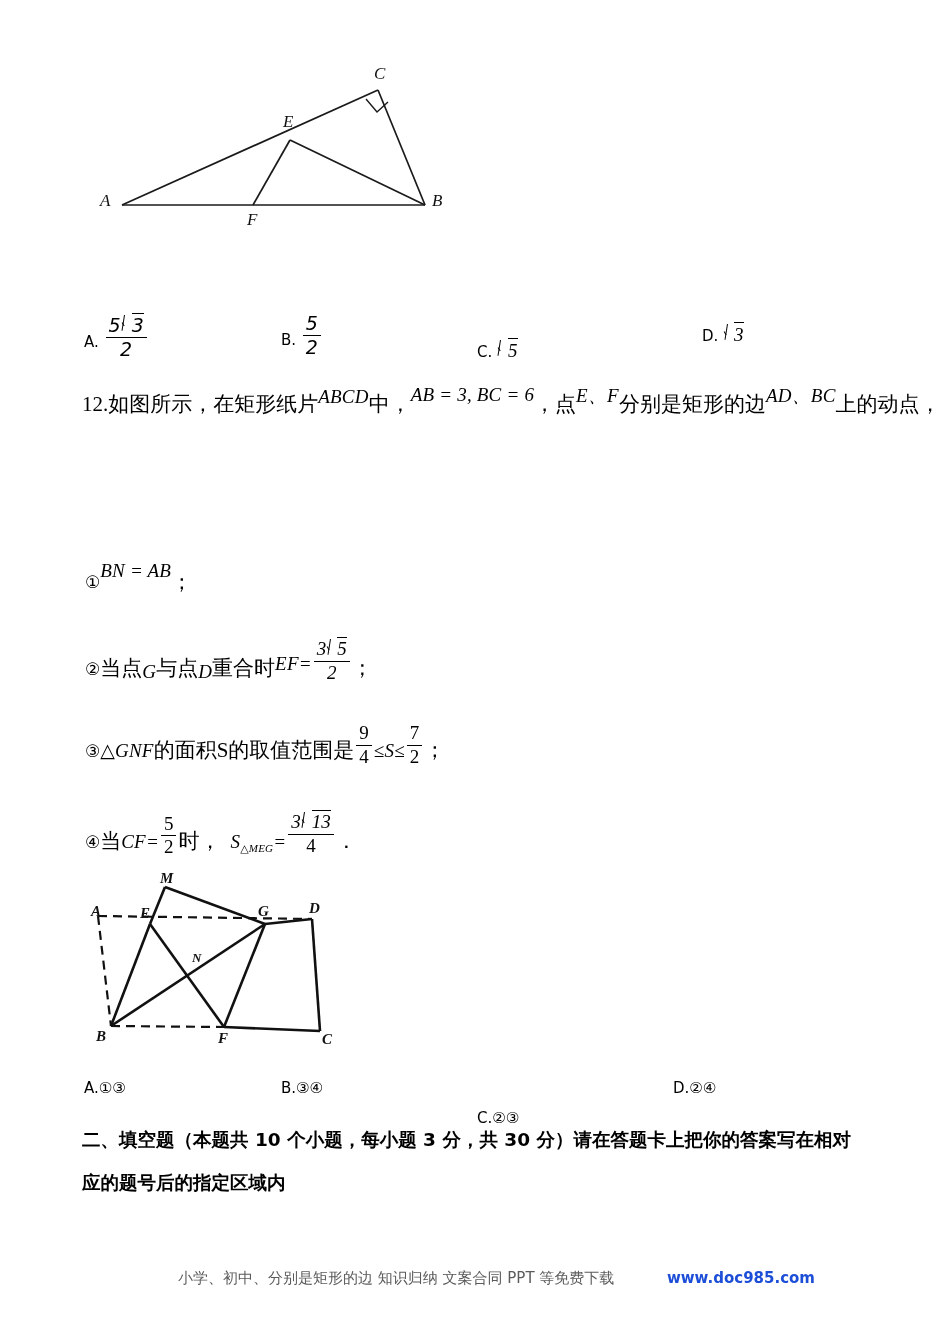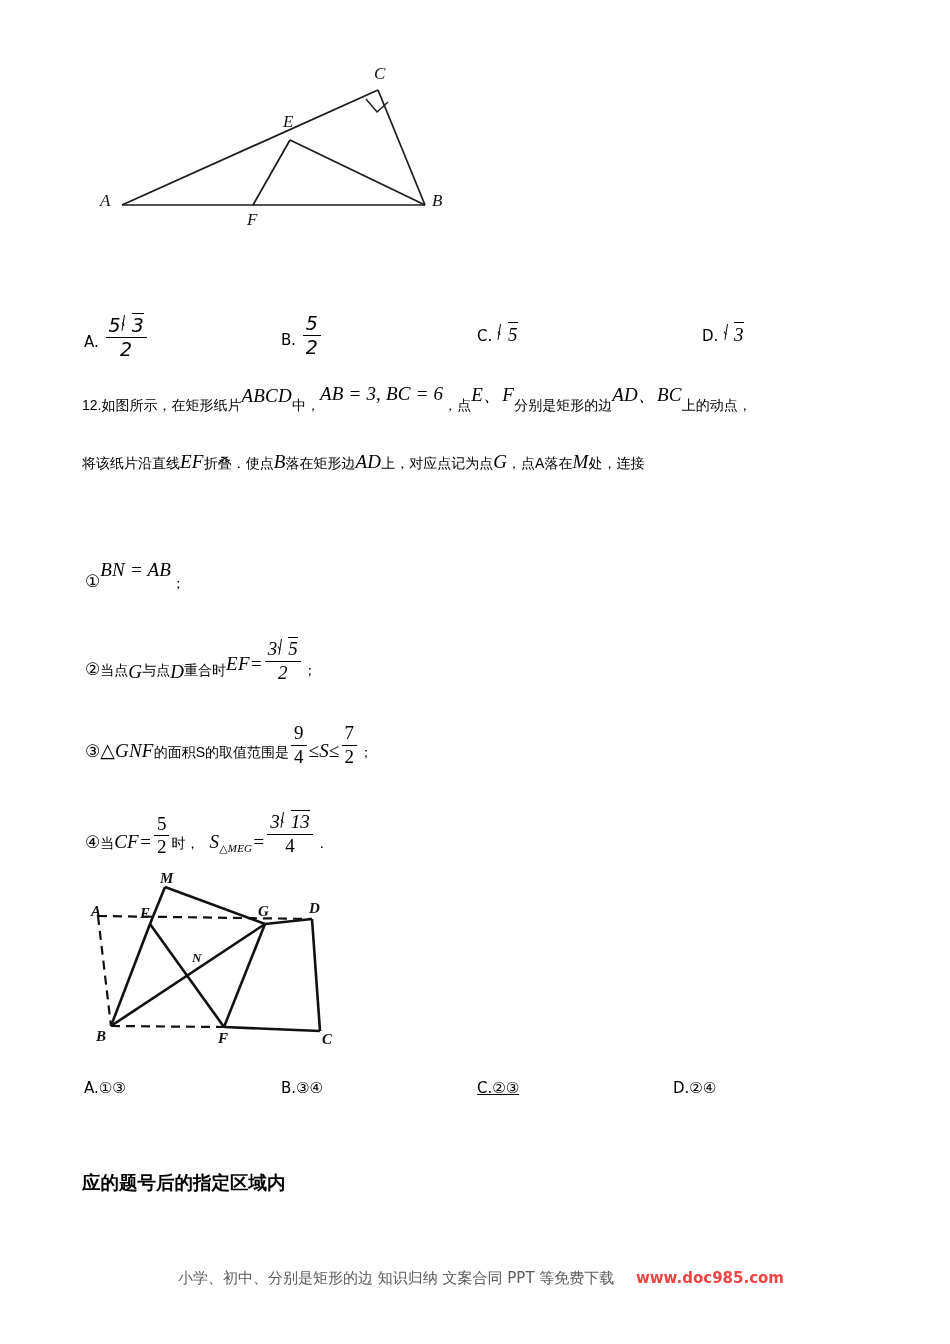--- a/index.html
+++ b/index.html
@@ -25,23 +25,23 @@
 
   
   .mi {            
     font-family: "Liberation Serif", "DejaVu Serif", serif;
     font-style: italic;
     font-size: 19px;
     letter-spacing: 0.2px;
   }
   .mn { font-style: normal; }
   .cn {            
-    font-family: Liberation Sans, sans-serif;
+    font-family: Liberation Serif, serif;
     font-style: normal;
-    font-size: 14px;
+    font-size: 21px;
     margin-top: 45px;
   }
 
   .frac {
     display: inline-block;
     vertical-align: -0.55em;
     text-align: center;
     font-style: italic;
     line-height: 1.08;
     margin: 0 2px;
@@ -129,21 +129,21 @@
     white-space: nowrap;
   }
 
   .footer {
     position: absolute;
     font-family: "DejaVu Sans", "Liberation Sans", sans-serif;
     font-size: 15px;
     color: #5b5b5b;
     white-space: nowrap;
   }
-  .footer .brand { font-weight: bold; color: #ef4444; }
+  .footer .brand { font-weight: bold; color: #1d4ed8; margin-left: 31px; }
 
   .circnum {
     font-family: "DejaVu Sans", "Liberation Sans", sans-serif;
     font-style: normal;
     font-size: 17px;
   }
 
   .figlabel {
     position: absolute;
     font-family: "Liberation Serif", "DejaVu Serif", serif;
@@ -186,37 +186,34 @@
   </div>
 
   <div class="choice" style="left:281px; top:313px;">
     <span class="lbl">B.</span>
     <span class="frac">
       <span class="num">5</span>
       <span class="den">2</span>
     </span>
   </div>
 
-  <div class="choice" style="left:477px; top:322px;">
+  <div class="choice" style="left:477px; top:338px;">
     <span class="lbl">C.</span>
     <span class="mi"><span class="sqrt"><span class="rad"></span><span class="bar">5</span></span></span>
   </div>
 
   <div class="choice" style="left:673px; top:322px;margin-left:29px;">
     <span class="lbl">D.</span>
     <span class="mi"><span class="sqrt"><span class="rad"></span><span class="bar">3</span></span></span>
   </div>
 
   <div class="para" style="left:82px; top:394px;">
     <span class="cn" style="font-weight:normal;">12.</span><span class="cn">如图所示，在矩形纸片</span><span class="mi" style="position:relative; top:-8px;">ABCD</span><span class="cn">中，</span><span class="mi" style="position:relative; top:-10px;">AB = 3, BC = 6</span><span class="cn">，点</span><span class="mi" style="position:relative; top:-9px;">E、F</span><span class="cn">分别是矩形的边</span><span class="mi" style="position:relative; top:-9px;">AD、BC</span><span class="cn">上的动点，</span>
   </div>
 
-  <div class="para" style="left:82px; top:452px;">
-    <span class="cn">将该纸片沿直线</span><span class="mi">EF</span><span class="cn">折叠．使点</span><span class="mi">B</span><span class="cn">落在矩形边</span><span class="mi">AD</span><span class="cn">上，对应点记为点</span><span class="mi">G</span><span class="cn">，点A落在</span><span class="mi">M</span><span class="cn">处，连接</span>
-  </div>
 
 
   <div class="para" style="left:85px; top:566px;">
     <span class="circnum" style="position:relative; top:5px;">①</span><span class="mi" style="position:relative; top:-6px;">BN = AB</span><span class="cn" style="position:relative; top:6px;">；</span>
   </div>
 
   <div class="para" style="left:85px; top:637px;">
     <span class="circnum">②</span><span class="cn">当点</span><span class="mi" style="position:relative; top:3px;">G</span><span class="cn">与点</span><span class="mi" style="position:relative; top:3px;">D</span><span class="cn">重合时</span><span class="mi" style="position:relative; top:-5px;">EF</span><span class="mi" style="position:relative; top:-5px;">=</span><span class="frac" style="vertical-align:-0.2em;"><span class="num"><span>3</span><span class="sqrt"><span class="rad"></span><span class="bar">5</span></span></span><span class="den">2</span></span><span class="cn">；</span>
   </div>
 
@@ -257,27 +254,28 @@
     <span class="figlabel" style="left:136px; top:168px;">F</span>
     <span class="figlabel" style="left:240px; top:169px;">C</span>
   </div>
 
   <div class="choice" style="left:84px; top:1079px;">
     <span class="lbl">A.</span><span class="lbl">①③</span>
   </div>
   <div class="choice" style="left:281px; top:1079px;">
     <span class="lbl">B.</span><span class="lbl">③④</span>
   </div>
-  <div class="choice" style="left:477px; top:1079px;text-decoration:underline;">
+  <div class="choice" style="left:477px; top:1109px;">
     <span class="lbl">C.</span><span class="lbl">②③</span>
   </div>
   <div class="choice" style="left:673px; top:1079px;">
     <span class="lbl">D.</span><span class="lbl">②④</span>
   </div>
 
+  <div class="sect-head" style="left:82px; top:1127px;">二、填空题（本题共 10 个小题，每小题 3 分，共 30 分）请在答题卡上把你的答案写在相对</div>
   <div class="sect-head" style="left:82px; top:1170px;">应的题号后的指定区域内</div>
 
   <div class="footer" style="left:178px; top:1269px;">
     <span>小学、初中、分别是矩形的边 知识归纳 文案合同 PPT 等免费下载</span>
     <span style="display:inline-block; width:12px;"></span>
     <span class="brand">www.doc985.com</span>
   </div>
 
 </div>
 

